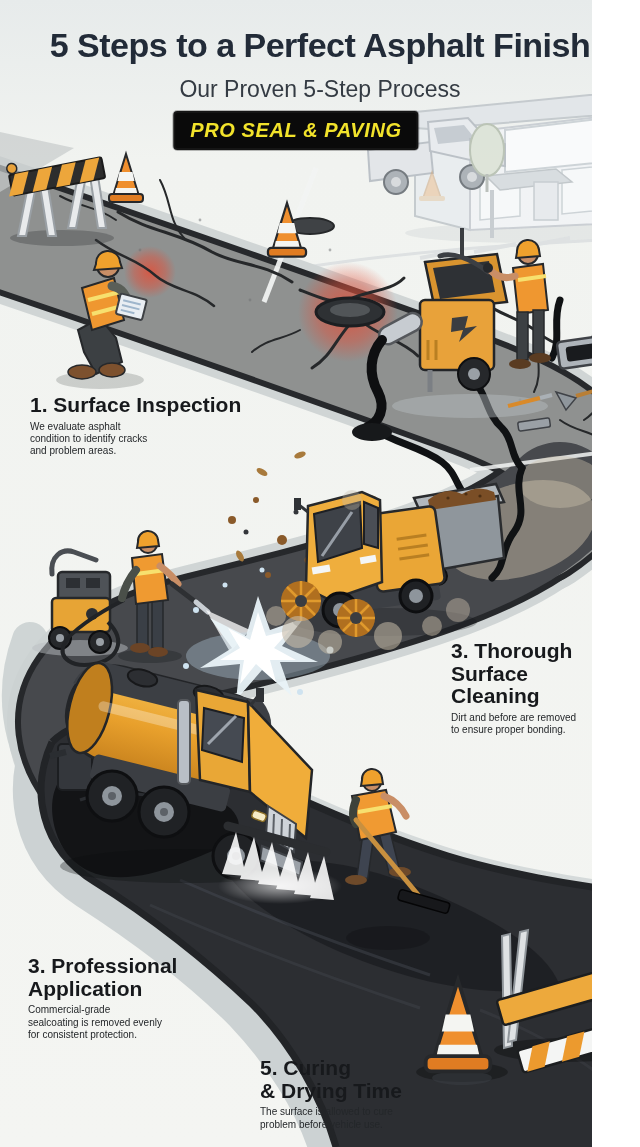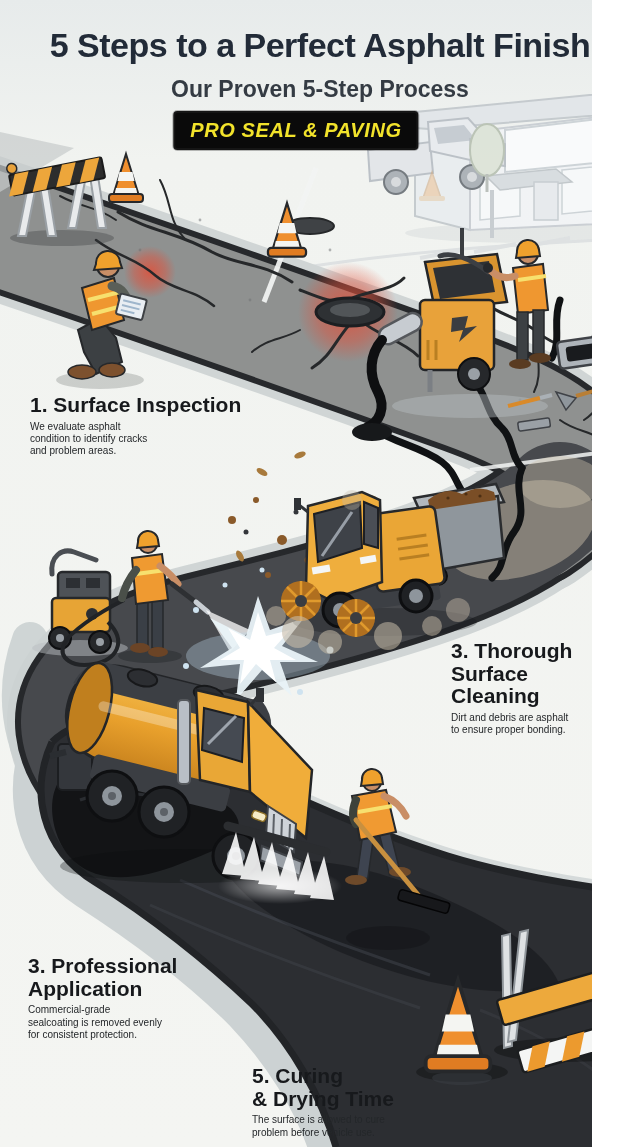--- a/index.html
+++ b/index.html
@@ -4,34 +4,34 @@
 <style>
   html,body{margin:0;padding:0;}
   body{width:640px;height:1147px;font-family:"Liberation Sans","DejaVu Sans",sans-serif;}
   .stage{position:relative;width:592px;height:1147px;overflow:hidden;
          background:linear-gradient(180deg,#e7ebeb 0%,#f1f3f0 14%,#f4f5f2 100%);}
   .scene-svg{position:absolute;left:0;top:0;width:640px;height:1147px;}
   .txt{position:absolute;z-index:5;}
   .page-title{left:0;top:26px;width:640px;text-align:center;
       font-size:34px;font-weight:800;letter-spacing:-0.5px;color:#222b38;}
   .page-sub{left:0;top:76px;width:640px;text-align:center;
-      font-size:23px;font-weight:700;color:#343b43;}
+      font-size:23px;font-weight:400;color:#343b43;}
   .brand-pill{left:50%;top:111px;transform:translateX(-50%);
       background:#0a0a0a;border:2px solid #151515;border-radius:4px;
       padding:6px 15px;box-shadow:0 0 0 1px rgba(0,0,0,.25);white-space:nowrap;}
   .brand-pill span{font-style:italic;font-weight:900;font-size:20px;
       letter-spacing:.6px;color:#f2e32b;}
   .step{max-width:230px;}
   .step h3{margin:0 0 4px 0;font-size:21px;line-height:1.08;font-weight:700;
       color:#17191c;white-space:pre-line;}
   .step p{margin:0;font-size:10px;line-height:1.24;color:#24272a;white-space:pre-line;}
   .step1{left:30px;top:394px;}
   .step3{left:451px;top:640px;max-width:195px;}
   .step4{left:28px;top:955px;}
-  .step5{left:252px;top:1057px;margin-top:8px;}
+  .step5{left:260px;top:1057px;}
 </style>
 </head>
 <body>
 
 <div class="stage">
 
 <svg class="scene-svg" viewBox="0 0 640 1147" xmlns="http://www.w3.org/2000/svg">
   <defs>
     <radialGradient id="glowRed" cx="50%" cy="50%" r="50%">
       <stop offset="0%" stop-color="#e0503a" stop-opacity="0.85"></stop>
@@ -506,21 +506,21 @@
 <div class="txt step step1">
   <h3>1. Surface Inspection</h3>
   <p>We evaluate asphalt
 condition to identify cracks
 and problem areas.</p>
 </div>
 
 <div class="txt step step3">
   <h3>3. Thorough
 Surface Cleaning</h3>
-  <p>Dirt and debris are asphalt
+  <p>Dirt and before are removed
 to ensure proper bonding.</p>
 </div>
 
 <div class="txt step step4">
   <h3>3. Professional
 Application</h3>
   <p>Commercial-grade
 sealcoating is removed evenly
 for consistent protection.</p>
 </div>

